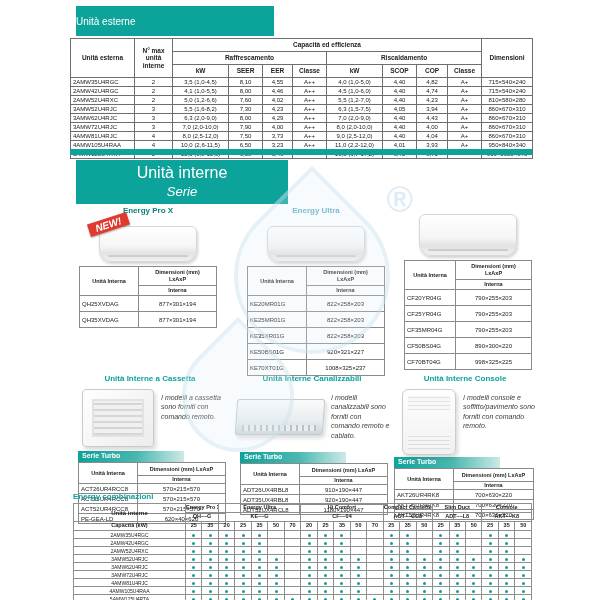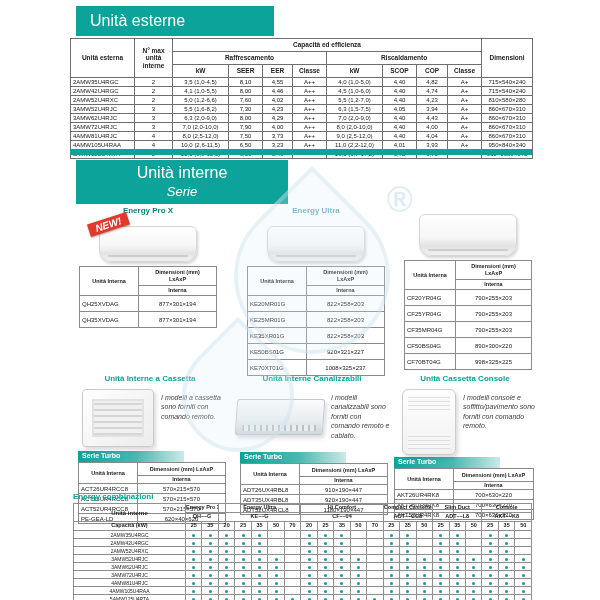--- a/index.html
+++ b/index.html
@@ -1,22 +1,22 @@
 <!DOCTYPE html>
 <html><head>
 <meta charset="utf-8">
 <style>
   html,body{margin:0;padding:0;background:#fff;}
   .page{position:relative;width:600px;height:600px;background:#fff;overflow:hidden;
         font-family:"Liberation Sans",sans-serif;color:#222;}
 
   
   .sec-box{position:absolute;background:#0ca39a;color:#fff;box-sizing:border-box;}
-  #outdoor-title{left:76px;top:6px;width:198px;height:30px;font-size:16px;
-                 display:flex;align-items:center;padding-left:14px;}
+  #outdoor-title{left:76px;top:6px;width:198px;height:30px;font-size:10px;
+                 display:flex;align-items:center;padding-left:0;}
   #indoor-box{left:76px;top:160px;width:212px;height:44px;text-align:center;padding-top:4px;}
   #indoor-box .t1{font-size:16px;}
   #indoor-box .t2{font-size:13px;font-style:italic;margin-top:2px;}
   #teal-bar{position:absolute;left:70px;top:149px;width:462px;height:6px;background:#0ca39a;}
 
   
   table{border-collapse:collapse;}
   .outdoor{position:absolute;left:70px;top:38px;width:462px;table-layout:fixed;}
   .outdoor th,.outdoor td{border:1px solid #6e6e6e;text-align:center;padding:0;overflow:hidden;white-space:nowrap;}
   .outdoor th{font-size:6.5px;font-weight:bold;height:12px;line-height:1.1;}
@@ -426,21 +426,21 @@
           </tr>
           <tr>
             <td>ADT52UX4RCL8</td>
             <td>1180×190×447</td>
           </tr>
         </tbody>
     </table>
   </div>
 
   <div class="scol" style="left:392px;width:146px;">
-    <div class="stitle">Unità Cassetta Console</div>
+    <div class="stitle">Unità Interne Console</div>
     <div class="srow">
       <div class="console-u"></div>
       <div class="sdesc">I modelli console e soffitto/pavimento sono forniti con comando remoto.</div>
     </div>
     <div class="serie" style="margin-left:2px;margin-top:2px;">Serie Turbo</div>
     <table class="mini short" style="margin:0 0 0 2px;width:140px;">
       <thead>
         <tr>
             <th rowspan="2" class="ucol">Unità Interna</th>
             <th style="height:12px;"><span>Dimensioni (mm)</span> <span>LxAxP</span></th>

